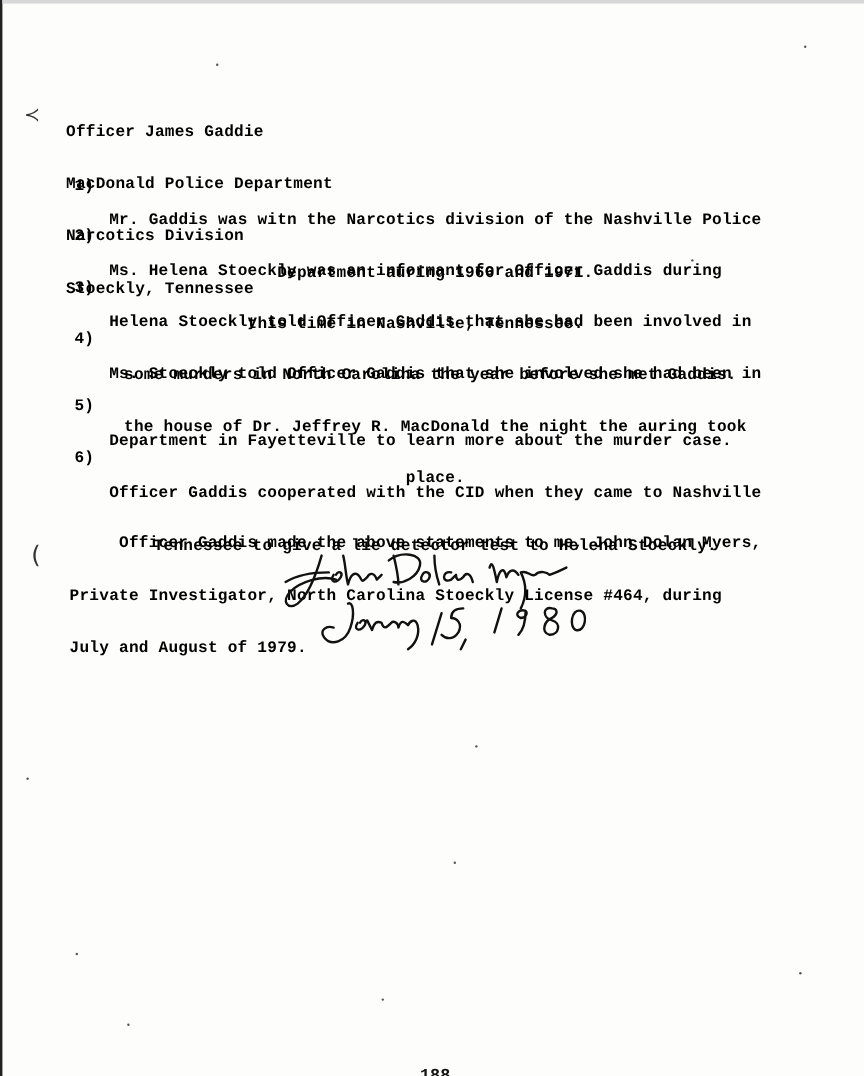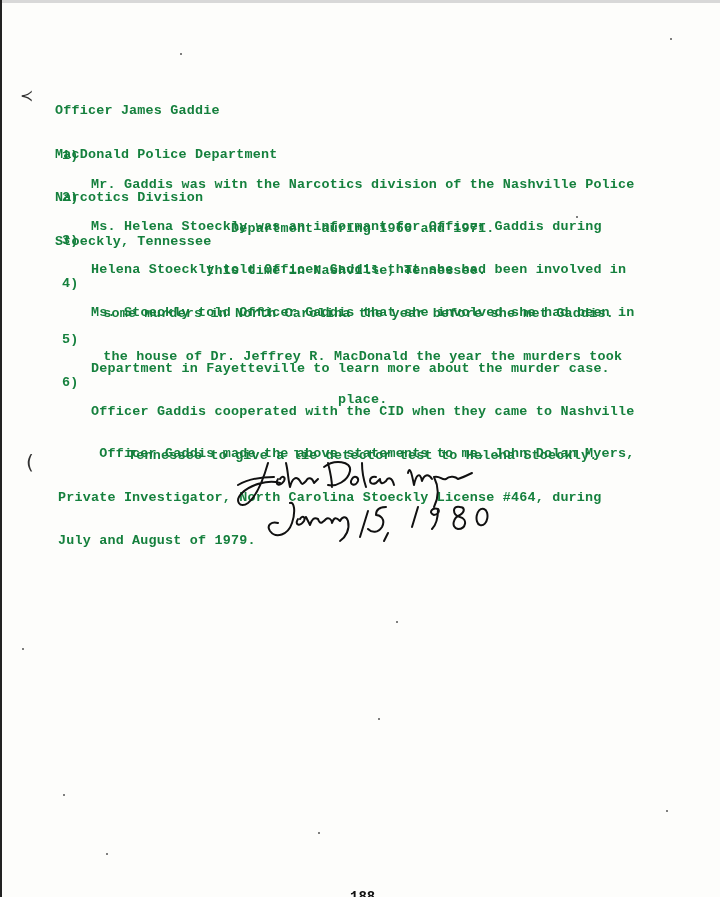--- a/index.html
+++ b/index.html
@@ -7,21 +7,21 @@
       width: 720px; height: 897px; overflow: hidden;
       background: #fdfdfb; position: relative;
       font-family: "Liberation Mono", "DejaVu Sans Mono", monospace;
       color: #111;
     }
     .left-rule { position: absolute; left: 0; top: 0; width: 2px; height: 897px; background: #222; }
     .top-rule { position: absolute; left: 2px; top: 0; width: 718px; height: 3px; background: #d8d8d8; }
     .txt {
       position: absolute; white-space: pre;
       font-size: 13.4px; font-weight: bold; letter-spacing: 0.2px;
-      line-height: 14.5px; color: #15803d;
+      line-height: 14.5px; color: #000000;
     }
     .addr { left: 55px; top: 75px; }
     .addr div { height: 14.5px; }
     .item { position: absolute; left: 62px; }
     .item .num { position: absolute; left: 0; top: 0; }
     .item .body { position: absolute; left: 29px; top: 0; }
     .item .body div { height: 14.5px; white-space: pre; text-align: center; }
     .closing { left: 58px; top: 418px; }
     .closing div { height: 14.5px; }
     .mark { position: absolute; color: #333; font-family: "DejaVu Sans", sans-serif; }
@@ -70,21 +70,21 @@
   <div class="body">
     <div>Helena Stoeckly told Officer Gaddis that she had been involved in</div>
     <div>some murders in North Carolina the year before she met Gaddis.</div>
   </div>
 </div>
 
 <div class="txt item" style="top:277px;">
   <span class="num">4)</span>
   <div class="body">
     <div>Ms. Stoeckly told Officer Gaddis that she involved she had been in</div>
-    <div>the house of Dr. Jeffrey R. MacDonald the year the murders took</div>
+    <div>the house of Dr. Jeffrey R. MacDonald the night the auring took</div>
     <div>place.</div>
   </div>
 </div>
 
 <div class="txt item" style="top:333px;">
   <span class="num">5)</span>
   <div class="body">
     <div>Department in Fayetteville to learn more about the murder case.</div>
   </div>
 </div>

